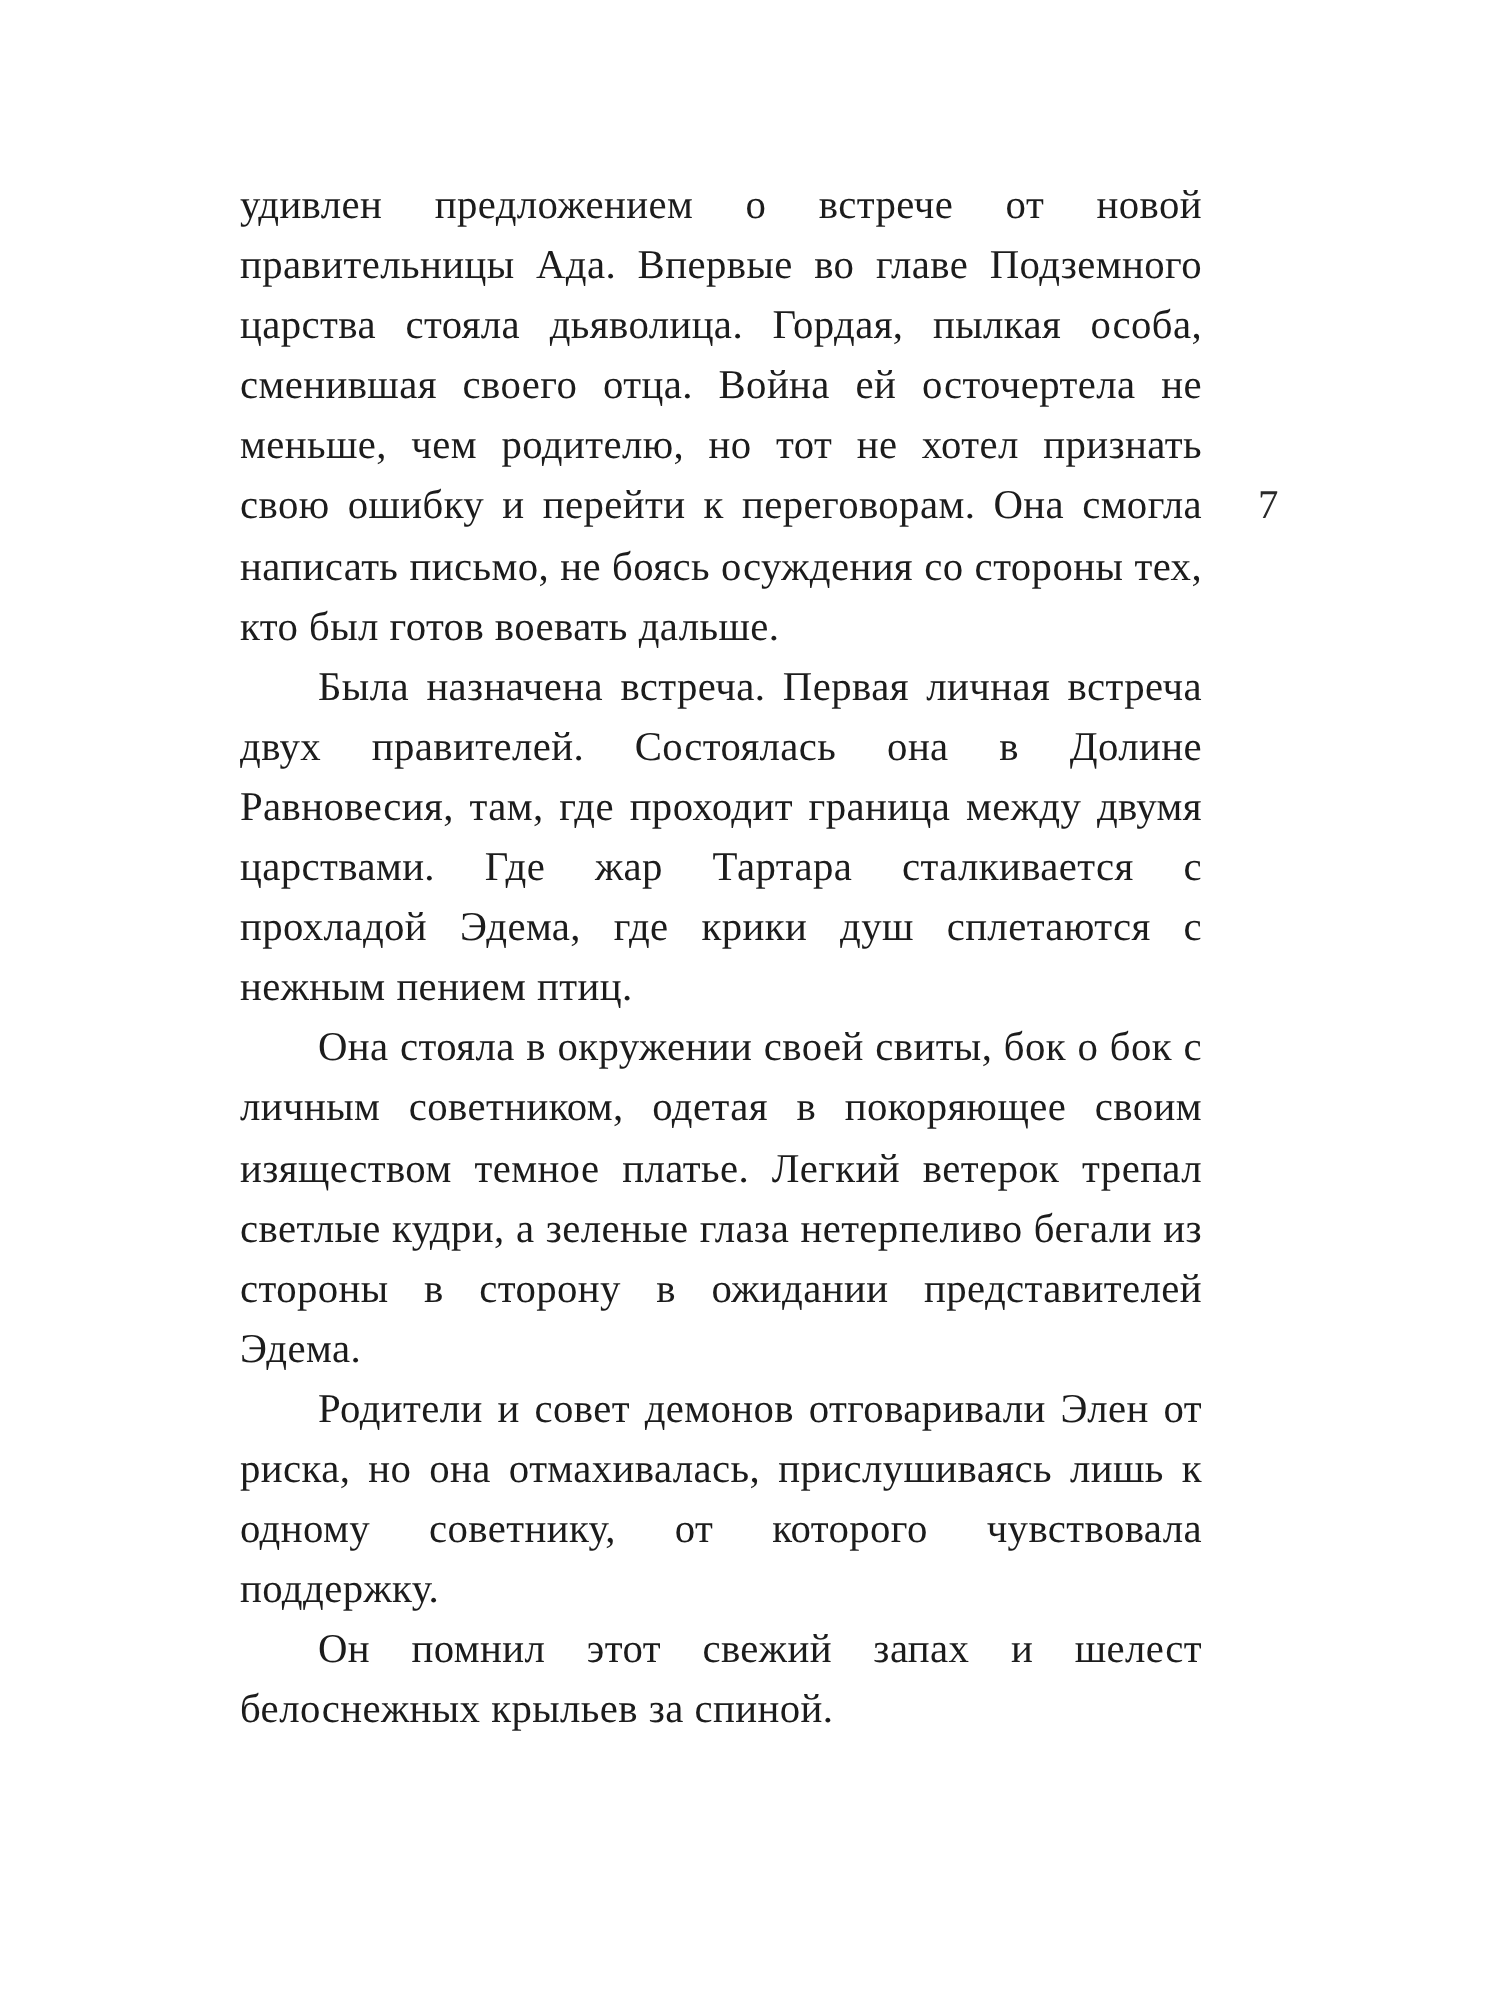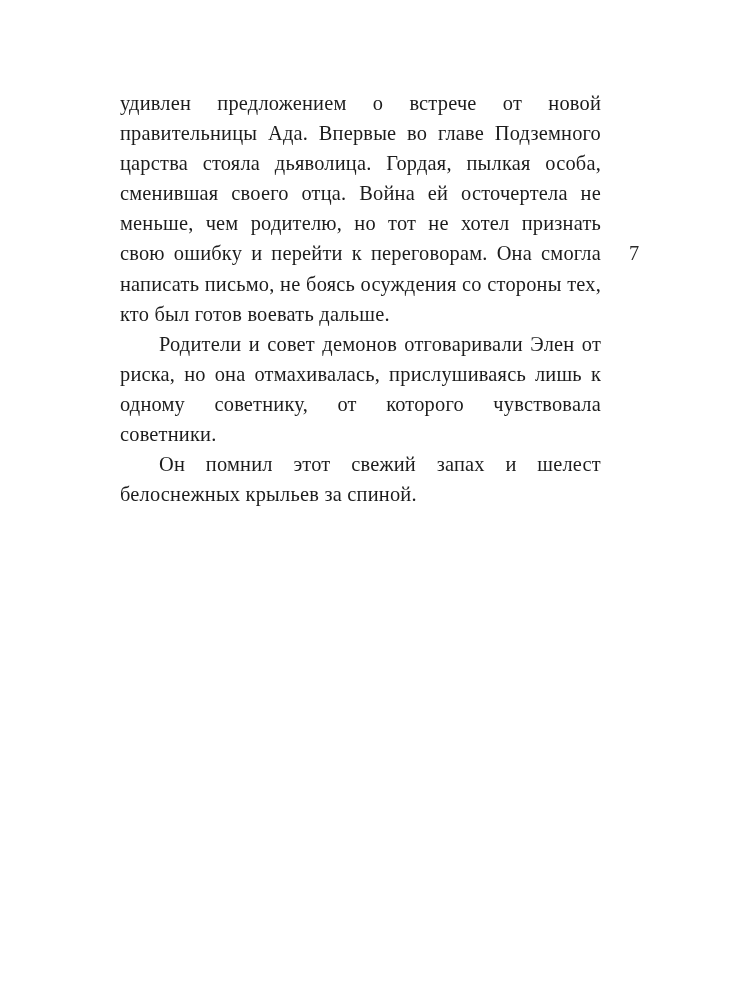--- a/index.html
+++ b/index.html
@@ -62,20 +62,22 @@
     text-align: left;
   }
 </style>
 </head>
 <body style="background: rgb(255, 255, 255); color: rgb(28, 28, 28);">
 
 <div class="page">
 
   <div class="text-block">
     <p class="para first">удивлен предложением о встрече от новой правительницы Ада. Впервые во главе Подземного царства стояла дьяволица. Гордая, пылкая особа, сменившая своего отца. Война ей осточертела не меньше, чем родителю, но тот не хотел признать свою ошибку и перейти к переговорам. Она смогла написать письмо, не боясь осуждения со стороны тех, кто был готов воевать дальше.</p>
-    <p class="para">Родители и совет демонов отговаривали Элен от риска, но она отмахивалась, прислушиваясь лишь к одному советнику, от которого чувствовала советники.</p>
+    <p class="para">Была назначена встреча. Первая личная встреча двух правителей. Состоялась она в Долине Равновесия, там, где проходит граница между двумя царствами. Где жар Тартара сталкивается с прохладой Эдема, где крики душ сплетаются с нежным пением птиц.</p>
+    <p class="para">Она стояла в окружении своей свиты, бок о бок с личным советником, одетая в покоряющее своим изяществом темное платье. Легкий ветерок трепал светлые кудри, а зеленые глаза нетерпеливо бегали из стороны в сторону в ожидании представителей Эдема.</p>
+    <p class="para">Родители и совет демонов отговаривали Элен от риска, но она отмахивалась, прислушиваясь лишь к одному советнику, от которого чувствовала поддержку.</p>
     <p class="para">Он помнил этот свежий запах и шелест белоснежных крыльев за спиной.</p>
 
   </div>
 
   <div class="folio">7</div>
 
 </div>
 
 </body></html>

